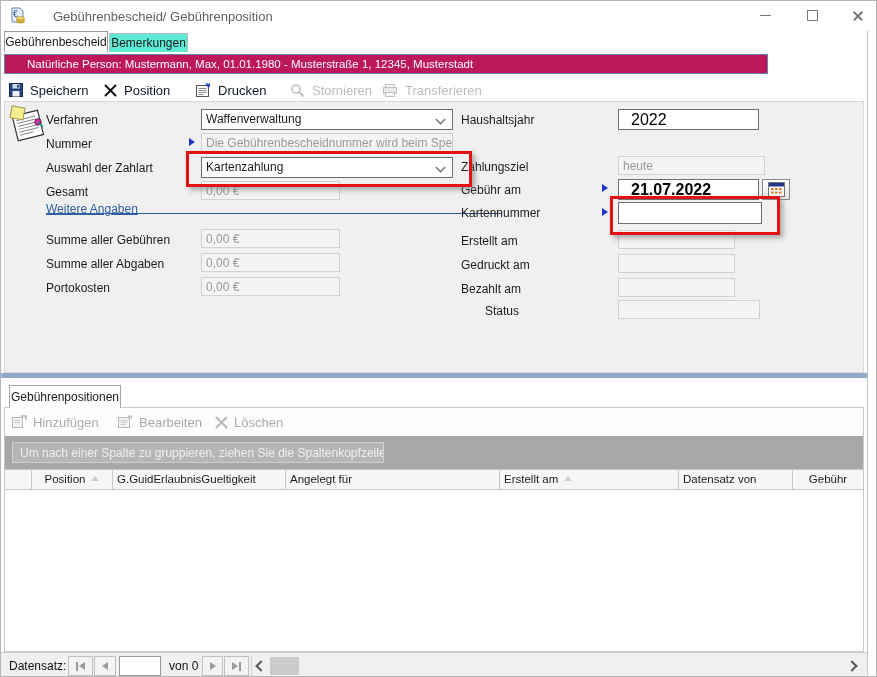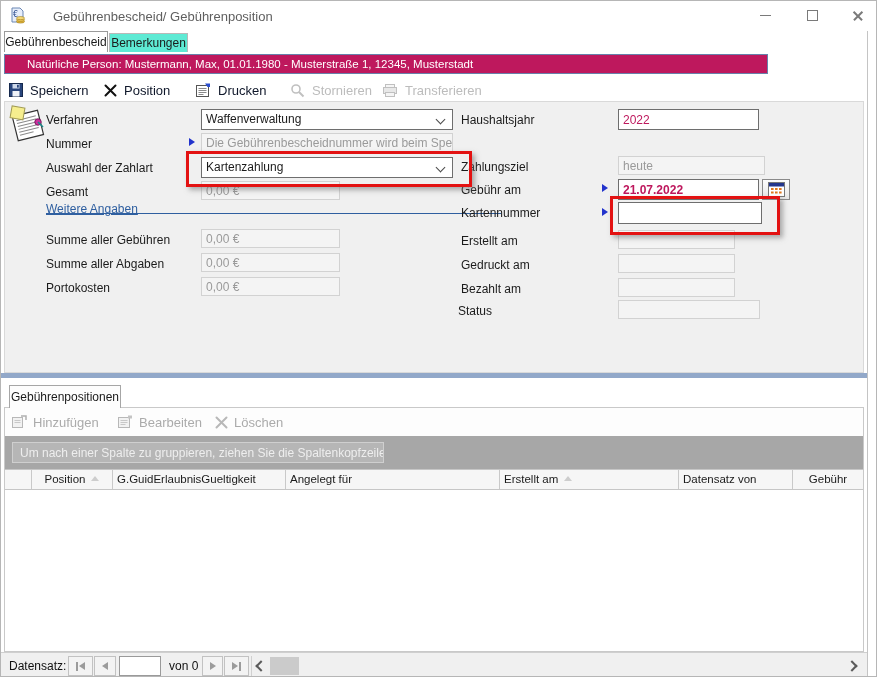--- a/index.html
+++ b/index.html
@@ -25,21 +25,21 @@
              color:#ffffff;font-size:11.5px;display:flex;align-items:center;padding-left:22px;}
   
   .tbtn{top:78px;height:22px;display:flex;align-items:center;gap:7px;font-size:13px;color:#0f172a;cursor:default;}
   .tbtn.disabled{color:#bcbcbc;}
   
   .formpanel{left:3px;top:100px;width:860px;height:272px;background:#f0f0f0;border:1px solid #d9d9d9;box-sizing:border-box;}
   .lbl{font-size:12px;white-space:nowrap;color:#1b1b1b;}
   .field{box-sizing:border-box;font-size:12px;padding:2px 4px;white-space:nowrap;overflow:hidden;
          background:#ffffff;border:1px solid #6e6e6e;line-height:15px;}
   .field.dis{background:#f4f4f4;border-color:#d2d2d2;color:#9a9a9a;}
-  .tinput{box-sizing:border-box;font-family:inherit;font-size:12px;padding:1px 4px;border:1px solid #6e6e6e;background:#fff;color:#be185d;}
+  .tinput{box-sizing:border-box;font-family:inherit;font-size:16px;padding:1px 12px;border:1px solid #6e6e6e;background:#fff;color:#000000;}
   .combo{box-sizing:border-box;background:#fff;border:1px solid #6e6e6e;font-size:12px;padding:2px 4px;line-height:15px;
          white-space:nowrap;overflow:hidden;cursor:default;}
   .chev{position:absolute;right:8px;top:6px;width:6px;height:6px;border-right:1.6px solid #4a4a4a;border-bottom:1.6px solid #4a4a4a;transform:rotate(45deg);}
   .req{width:0;height:0;border-left:6px solid #2233CC;border-top:4px solid transparent;border-bottom:4px solid transparent;}
   .redbox{border:3px solid #E31212;box-shadow:3px 3px 5px rgba(110,110,110,.55);pointer-events:none;z-index:5;}
   .grouplink{font-size:12px;color:#2F5FA0;text-decoration:underline;cursor:pointer;}
   .grouprule{border-bottom:1px solid #2F5FA0;}
   .calbtn{box-sizing:border-box;background:linear-gradient(#fdfdfd,#e6e6e6);border:1px solid #8a8a8a;
           display:flex;align-items:center;justify-content:center;cursor:default;}
   
@@ -238,21 +238,21 @@
 
   <div class="abs lbl" style="left:460px;top:233px">Erstellt am</div>
   <div class="abs field dis" style="left:617px;top:229px;width:117px;height:19px"></div>
 
   <div class="abs lbl" style="left:460px;top:257px">Gedruckt am</div>
   <div class="abs field dis" style="left:617px;top:253px;width:117px;height:19px"></div>
 
   <div class="abs lbl" style="left:460px;top:281px">Bezahlt am</div>
   <div class="abs field dis" style="left:617px;top:277px;width:117px;height:19px"></div>
 
-  <div class="abs lbl" style="left:457px;top:303px">Status</div>
+  <div class="abs lbl" style="left:484px;top:303px">Status</div>
   <div class="abs field dis" style="left:617px;top:299px;width:142px;height:19px"></div>
 
   <div class="abs splitter"></div>
 
   <div class="abs tab2">
       <span>Gebührenpositionen</span>
     </div>
 
   <div class="abs lowerbox">
     <div class="toolbar2">

